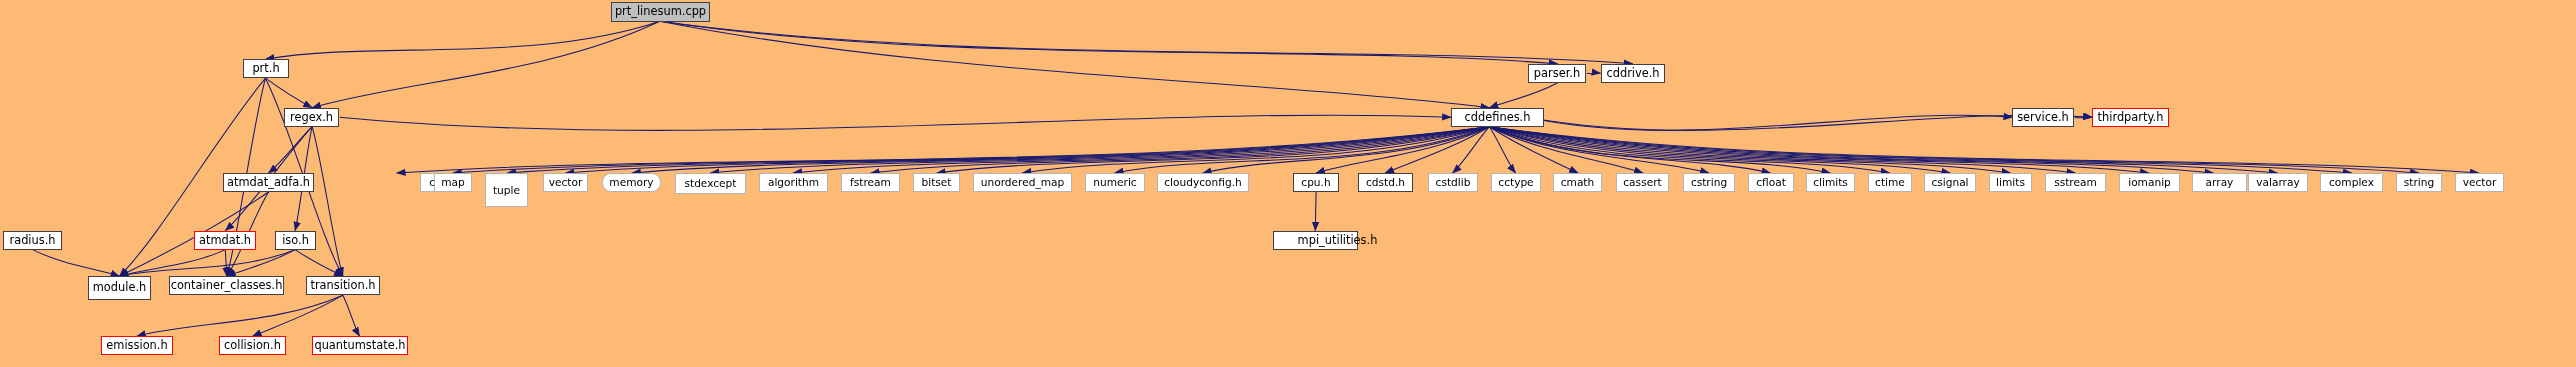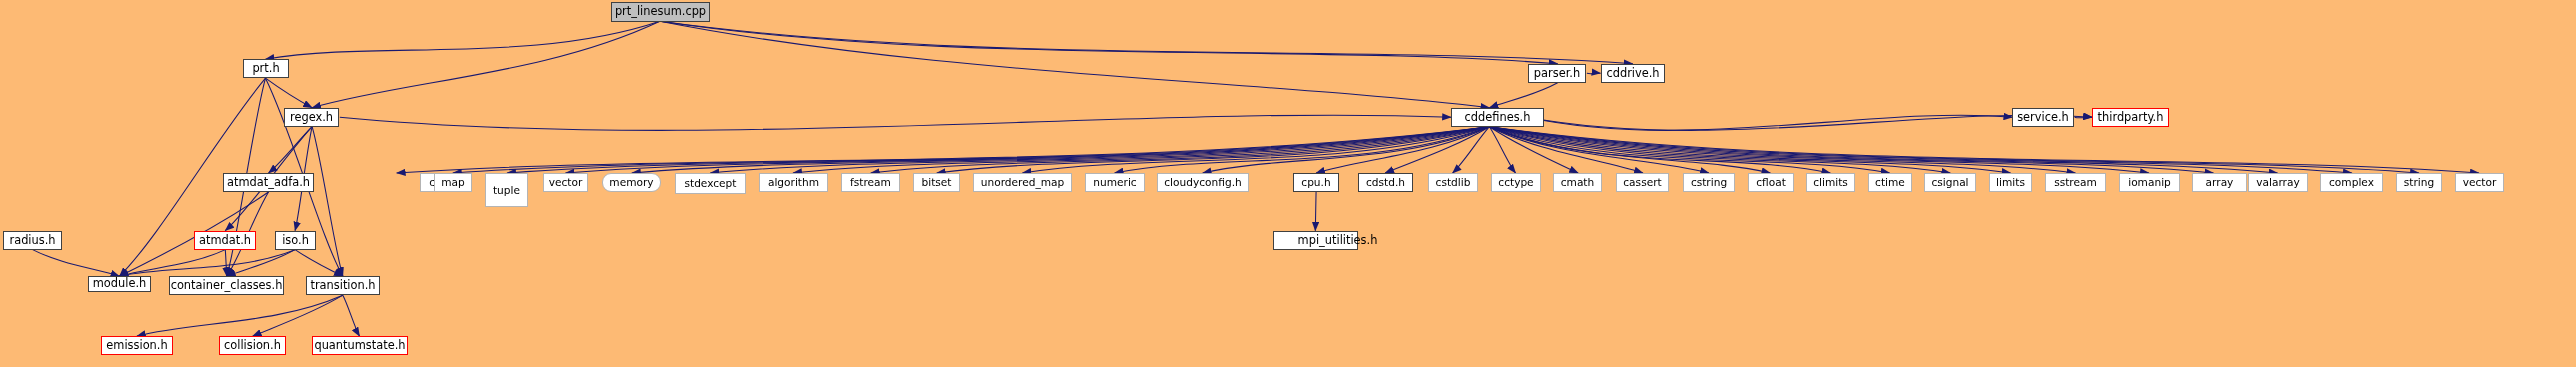--- a/index.html
+++ b/index.html
@@ -120,21 +120,21 @@
       </div>
       <div class="node k-dark" style="left: 3px; top: 231px; width: 59px; height: 19px; font-size: 11.4px;">
         <span>radius.h</span>
       </div>
       <div class="node k-red" style="left: 194px; top: 231px; width: 62px; height: 19px; font-size: 11.4px;">
         <span>atmdat.h</span>
       </div>
       <div class="node k-dark" style="left: 275px; top: 231px; width: 41px; height: 19px; font-size: 11.4px;">
         <span>iso.h</span>
       </div>
-      <div class="node k-dark" style="left: 88px; top: 276px; width: 63px; height: 16px; font-size: 11.4px;">
+      <div class="node k-dark" style="left: 88px; top: 276px; width: 63px; height: 24px; font-size: 11.4px;">
         <span>module.h</span>
       </div>
       <div class="node k-dark" style="left: 169px; top: 276px; width: 115px; height: 19px; font-size: 11.4px;">
         <span>container_classes.h</span>
       </div>
       <div class="node k-dark" style="left: 306px; top: 276px; width: 74px; height: 19px; font-size: 11.4px;">
         <span>transition.h</span>
       </div>
       <div class="node k-red" style="left: 101px; top: 336px; width: 72px; height: 19px; font-size: 11.4px;">
         <span>emission.h</span>

